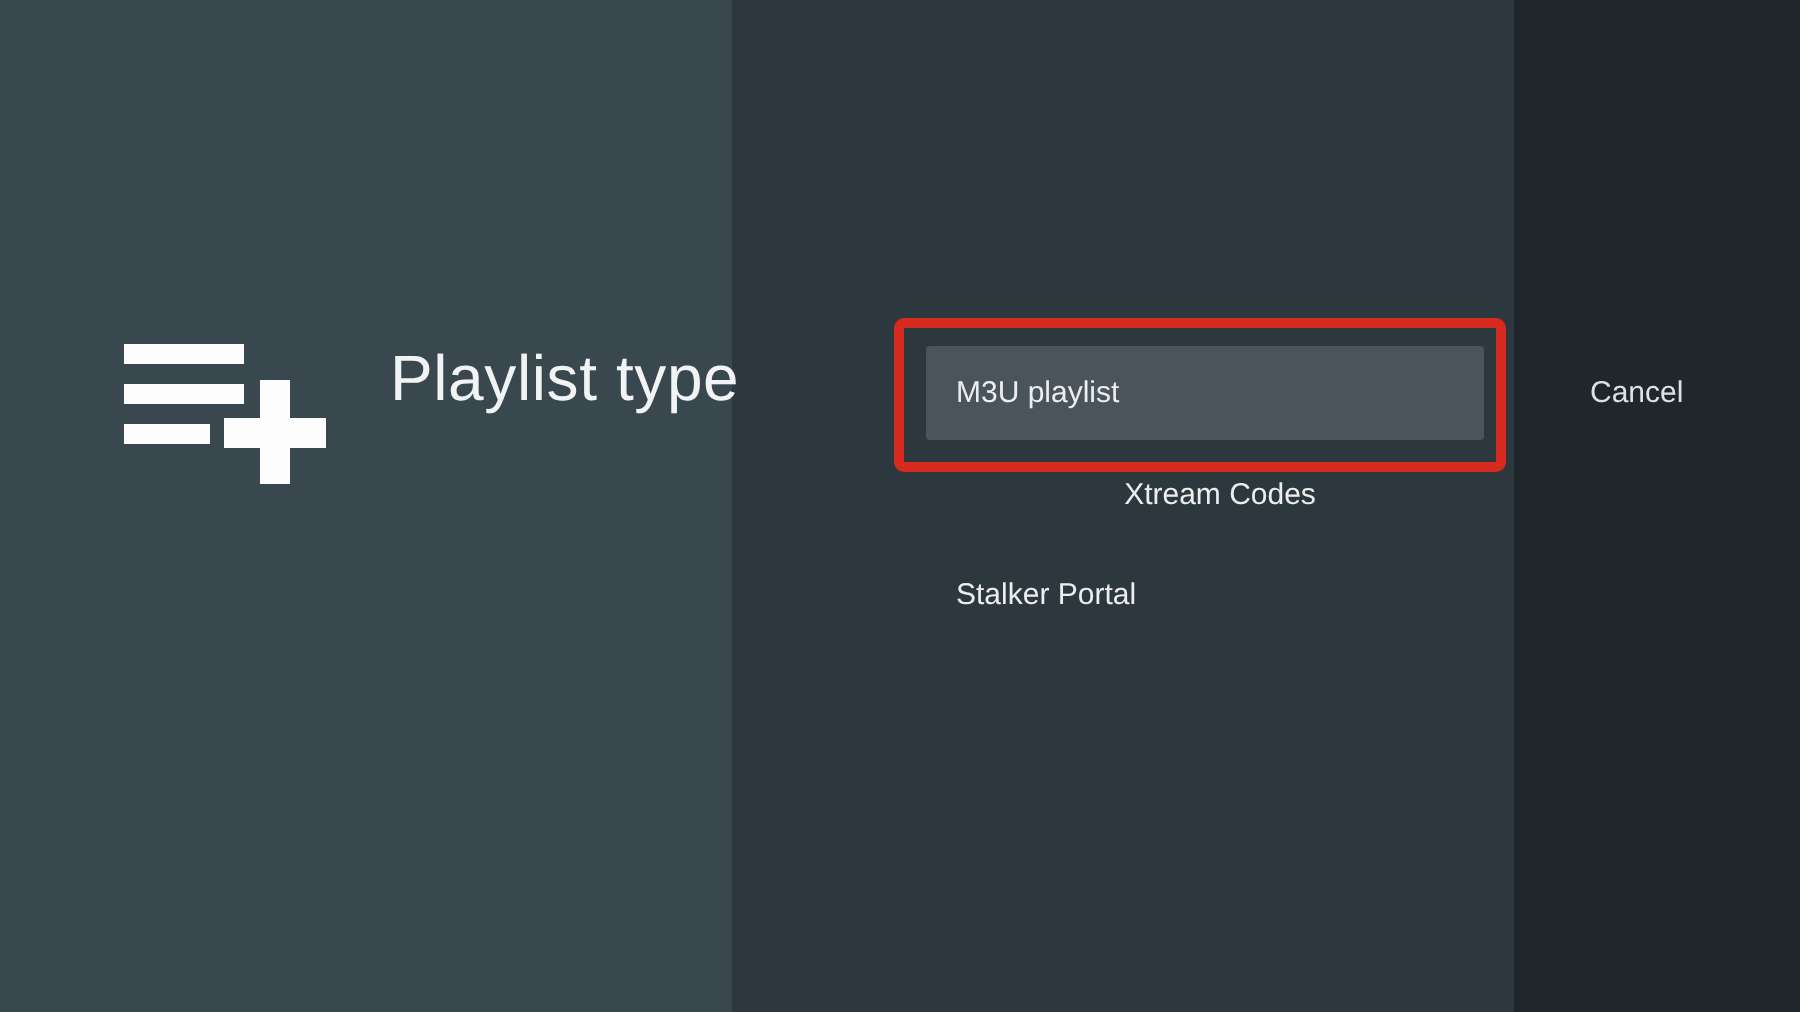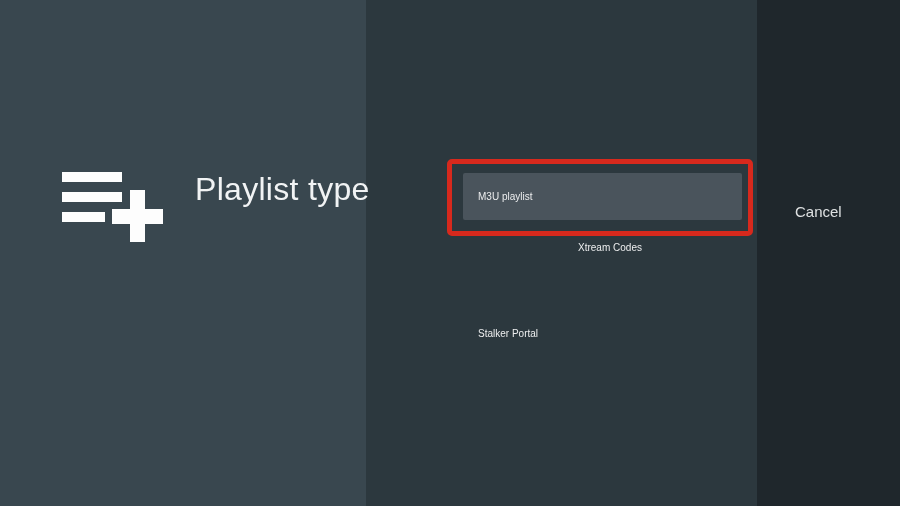--- a/index.html
+++ b/index.html
@@ -46,44 +46,44 @@
   }
   .option-row {
     position: absolute;
     left: 463px;
     width: 279px; height: 47px;
     display: flex;
     align-items: center;
     padding-left: 15px;
     box-sizing: border-box;
     border-radius: 2px;
-    font-size: 10px;
+    font-size: 15px;
     color: #ECEDEE;
     cursor: pointer;
   }
   .option-row.focused {
     background: #4A545C;
   }
   .option-row-1 { top: 173px; }
   .option-row-2 { top: 224px; justify-content: center; }
-  .option-row-3 { top: 292px; align-items: flex-end; }
+  .option-row-3 { top: 274px; }
   
   .cancel-panel {
     position: absolute;
     left: 757px; top: 0;
     width: 143px; height: 506px;
     background: #1F272C;
   }
   .cancel-button {
     position: absolute;
     left: 781px; top: 173px;
     height: 47px;
     padding: 0 14px;
     display: flex;
-    align-items: flex-end;
+    align-items: center;
     font-size: 15px;
     color: #DEE1E2;
     cursor: pointer;
     white-space: nowrap;
   }
   
   .highlight-annotation {
     position: absolute;
     left: 447px; top: 159px;
     width: 306px; height: 77px;

